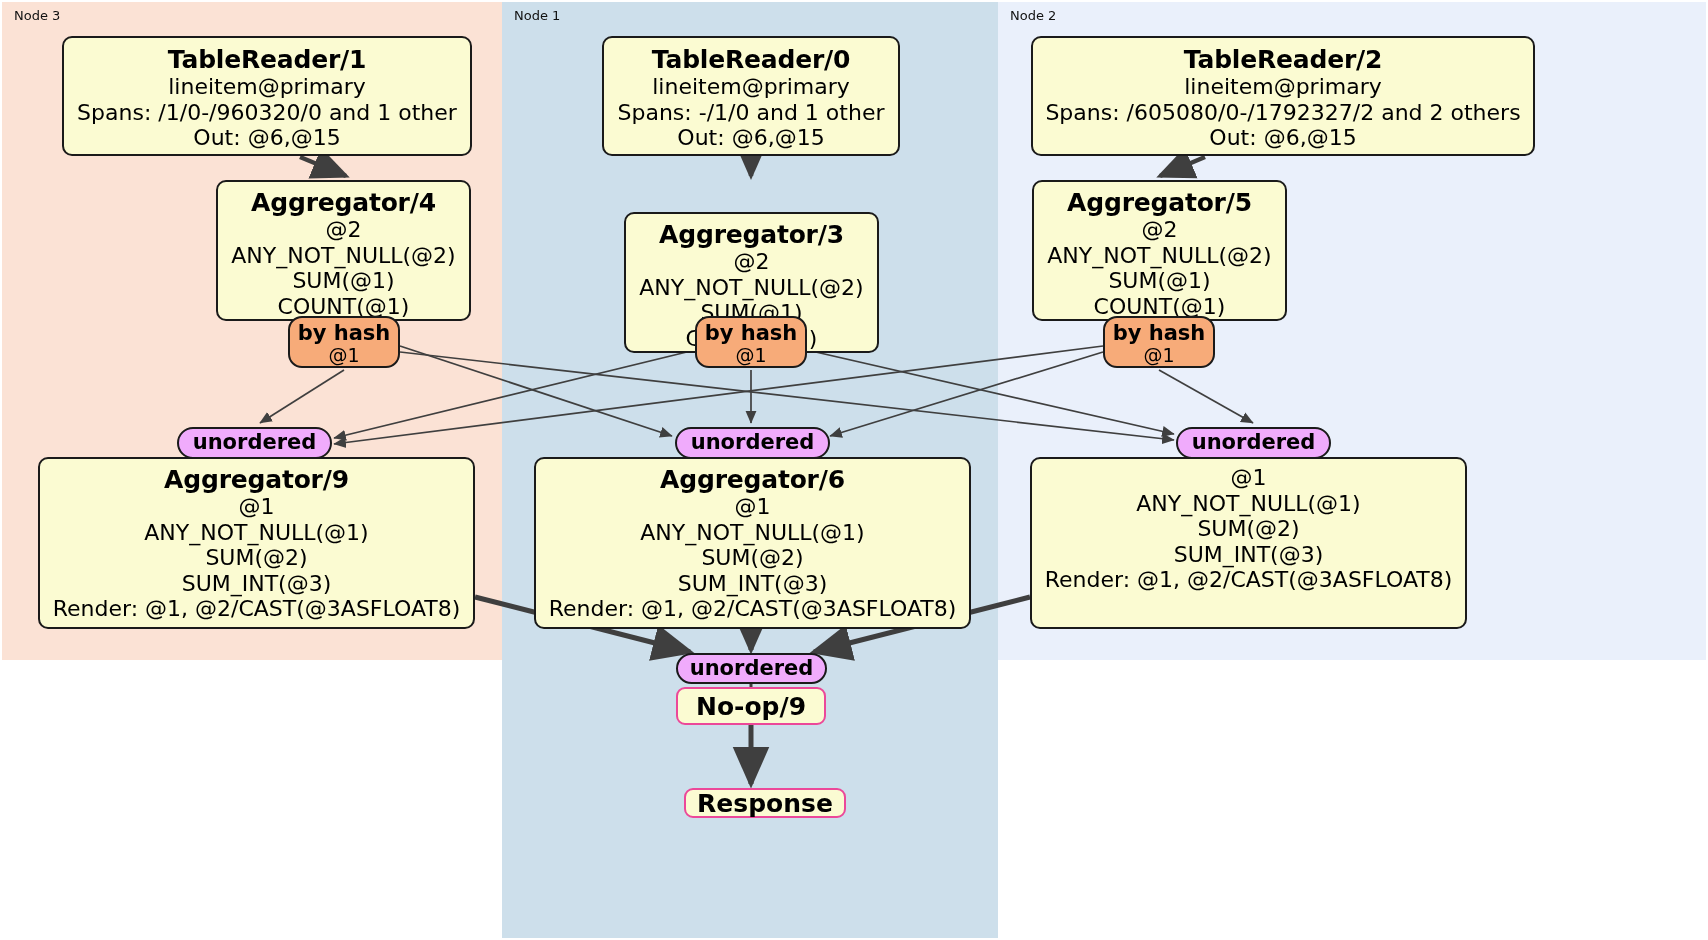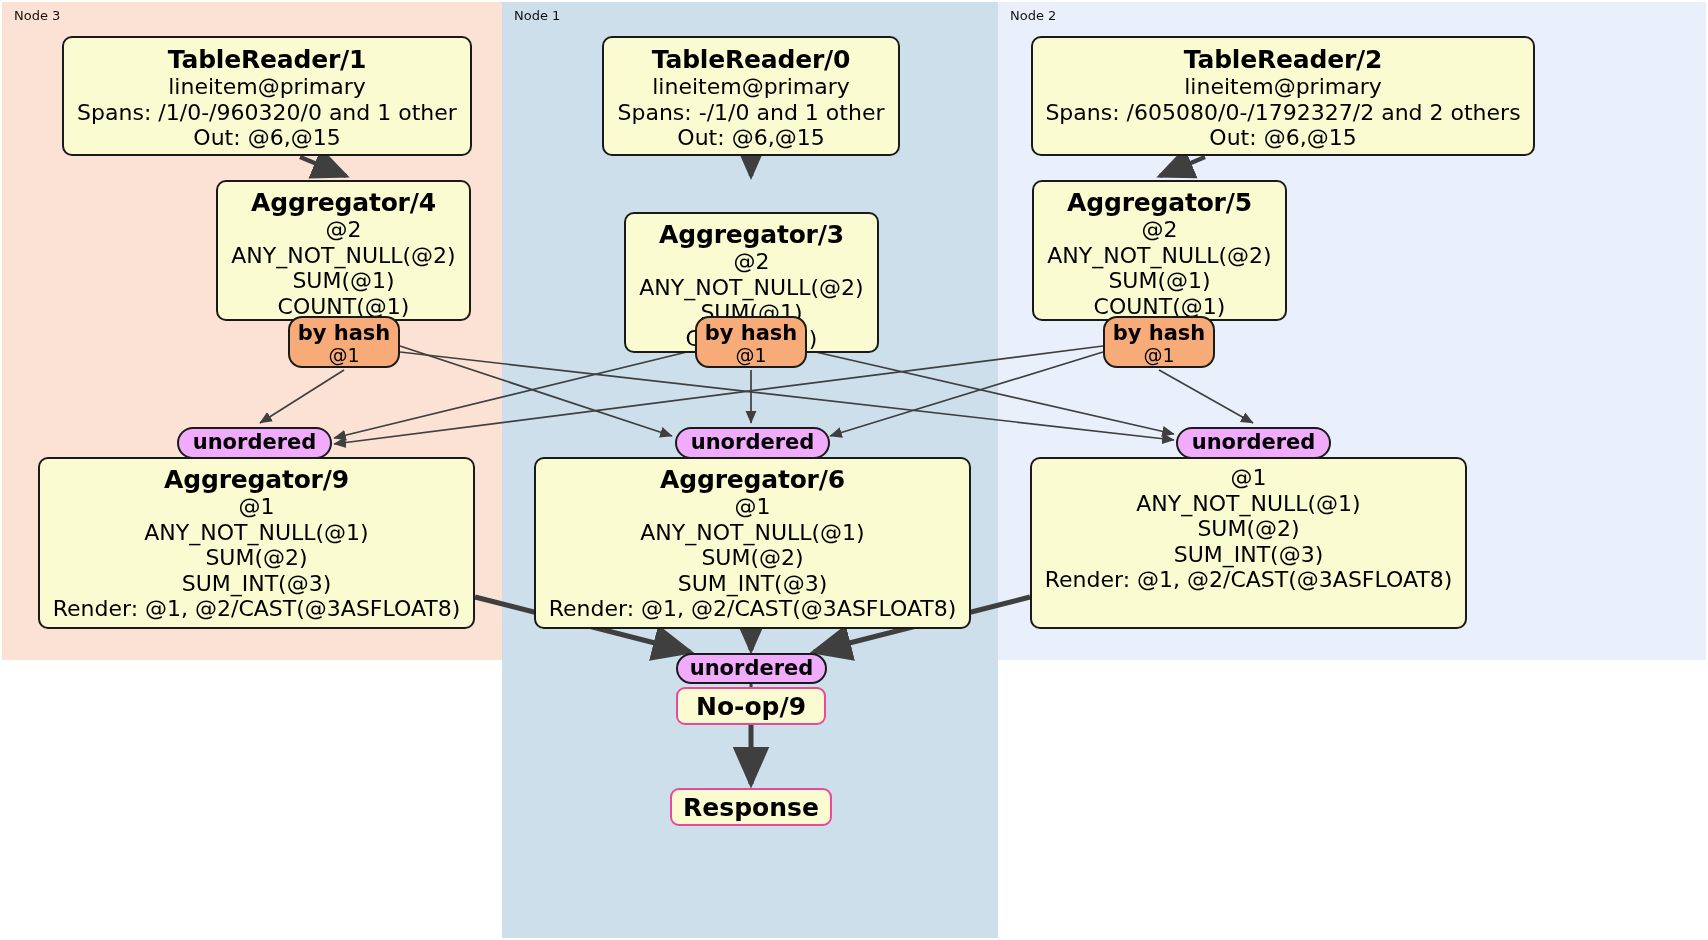--- a/index.html
+++ b/index.html
@@ -167,15 +167,15 @@
     <div class="t">by hash</div>
     <div class="s">@1</div>
   </div>
 
   <div class="pill unord" style="left:177px;top:427px;width:155px;height:32px;">unordered</div>
   <div class="pill unord" style="left:675px;top:427px;width:155px;height:32px;">unordered</div>
   <div class="pill unord" style="left:1176px;top:427px;width:155px;height:32px;">unordered</div>
   <div class="pill unord" style="left:676px;top:653px;width:151px;height:31px;">unordered</div>
 
   <div class="simplebox" style="left:676px;top:687px;width:150px;height:38px;">No-op/9</div>
-  <div class="simplebox" style="left:670px;top:788px;width:162px;height:38px;">Response</div>
+  <div class="simplebox" style="left:684px;top:788px;width:162px;height:30px;">Response</div>
 
 </div>
 
 </body></html>

